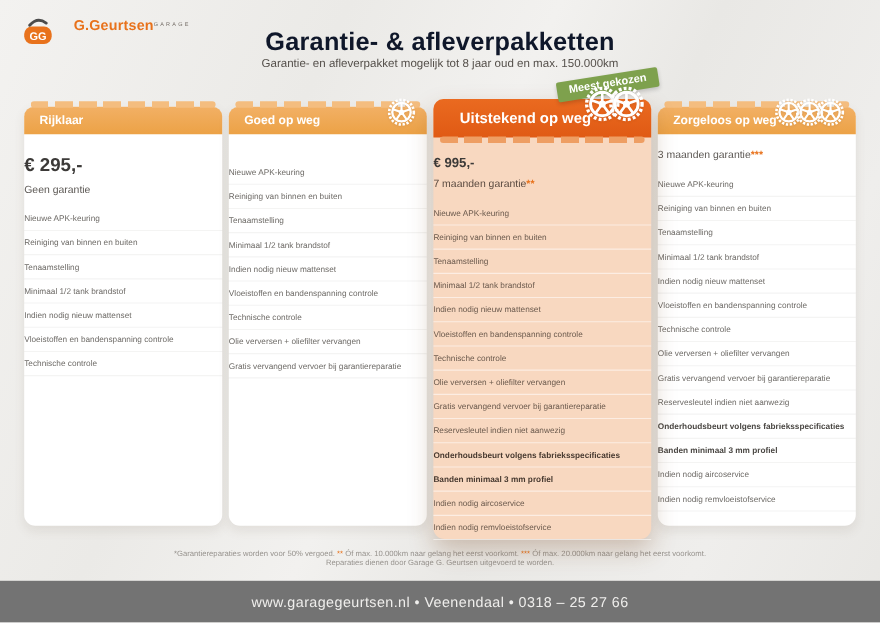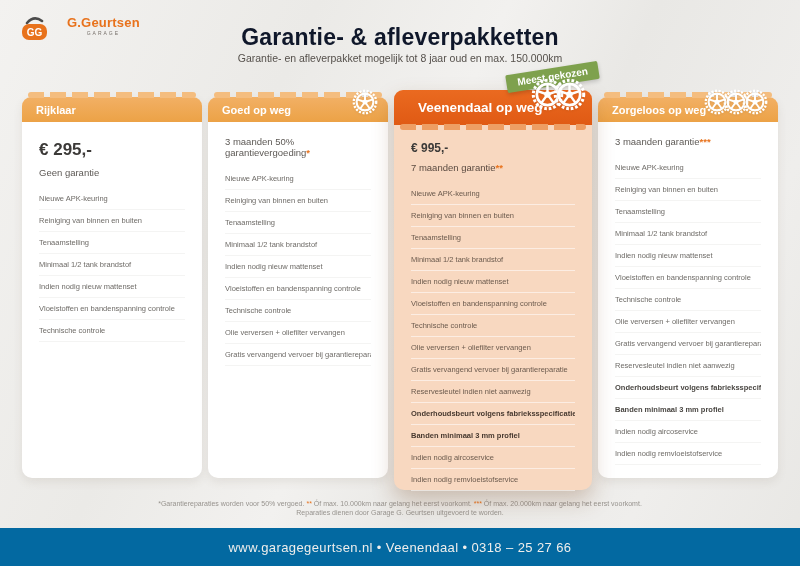--- a/index.html
+++ b/index.html
@@ -5,21 +5,21 @@
   html,body{margin:0;padding:0;}
   body{
     width:800px;height:566px;position:relative;overflow:hidden;
     font-family:"Liberation Sans",sans-serif;
     background:
       linear-gradient(115deg,#f3f2f0 0%,#ebeae7 30%,#f2f1ef 48%,#e9e8e5 62%,#efeeec 82%,#e8e7e4 100%);
   }
   
   .logo{position:absolute;left:20px;top:16px;display:flex;align-items:flex-start;gap:17px;}
   .logo-mark{display:block;}
-  .brand-text{display:flex;flex-direction:column;align-items:center;line-height:1;}
+  .brand-text{display:flex;flex-direction:row;align-items:center;line-height:1;}
   .brand-name{font-size:13px;font-weight:bold;color:#e8721c;letter-spacing:0.2px;}
   .brand-sub{font-size:5px;letter-spacing:2px;color:#77706a;margin-top:2px;}
   .page-title{position:absolute;top:24px;left:0;right:0;text-align:center;
     font-size:23px;font-weight:800;color:#0f172a;letter-spacing:0.2px;}
   .page-subtitle{position:absolute;top:52px;left:0;right:0;text-align:center;
     font-size:10.5px;color:#55504b;}
   
   .cards{position:absolute;left:22px;top:97px;display:flex;gap:6px;align-items:flex-start;}
   .card{width:180px;height:381px;background:#fff;border-radius:10px;position:relative;
     box-shadow:0 4px 10px rgba(95,75,55,0.10);}
@@ -27,21 +27,21 @@
     background:linear-gradient(180deg,#f2b065,#eca246);
     display:flex;align-items:center;padding:0 14px;}
   .deco-tabs{position:absolute;top:-5px;left:6px;right:6px;height:6px;border-radius:3px;
     background:repeating-linear-gradient(90deg,#f4bd7f 0 16px,transparent 16px 22px);}
   .card-title{color:#fff;font-weight:bold;font-size:11px;white-space:nowrap;}
   .wheels{position:absolute;right:10px;top:-8px;display:flex;z-index:2;}
   .wheel{width:26px;height:26px;margin-left:-7px;filter:drop-shadow(0 1px 1px rgba(0,0,0,0.08));}
   .ribbon{position:absolute;top:-22px;right:-7px;transform:rotate(-9deg);
     background:#7ea14d;color:#fff;font-size:10px;font-weight:bold;
     padding:3px 11px 4px;border-radius:2px;box-shadow:0 2px 4px rgba(0,0,0,0.18);z-index:1;}
-  .card-body{padding:14px 17px 0;}
+  .card-body{padding:14px 0 0;}
   .price{font-size:17px;font-weight:bold;color:#3c3a38;margin:4px 0 7px;}
   .warranty{font-size:9.5px;color:#5d5955;margin-bottom:6px;}
   .w-ast{color:#e8721c;font-weight:bold;}
   .features{list-style:none;margin:10px 0 0;padding:0;}
   .features li{font-size:7.5px;color:#6e6b67;height:21px;line-height:21px;
     border-bottom:1px solid rgba(120,110,100,0.08);white-space:nowrap;overflow:hidden;}
   .features li.bold{font-weight:bold;color:#4a4743;}
   
   .card.highlight{width:198px;height:400px;margin-top:-7px;background:#f8d8c0;z-index:3;
     box-shadow:0 10px 22px rgba(120,70,30,0.28);}
@@ -54,21 +54,21 @@
   .card.highlight .wheel{width:33px;height:33px;margin-left:-11px;}
   .card.highlight .card-body{padding-top:12px;}
   .card.highlight .price{font-size:12px;}
   .card.highlight .warranty{color:#5a4a40;}
   .card.highlight .features li{color:#6b5a4d;border-bottom:1px solid rgba(255,255,255,0.55);}
   .card.highlight .features li.bold{color:#47392f;}
   
   .footnote{position:absolute;top:499px;left:0;right:0;text-align:center;
     font-size:7px;line-height:9px;color:#97938e;}
   .footnote .accent{color:#e8721c;}
-  .footer{position:absolute;left:0;right:0;bottom:0;height:38px;background:#0369a1;
+  .footer{position:absolute;left:0;right:0;bottom:0;height:38px;background:#737373;
     display:flex;align-items:center;justify-content:center;
     color:#efeeec;font-size:13px;letter-spacing:0.4px;}
 </style>
 </head>
 <body>
 
 <div class="logo">
   <svg class="logo-mark" width="30" height="27" viewBox="0 0 30 27" xmlns="http://www.w3.org/2000/svg">
     <path d="M7 7 Q14 -1 22 5" fill="none" stroke="#4b4b4b" stroke-width="2.6" stroke-linecap="round"></path>
     <rect x="2" y="8" width="25" height="16" rx="7" fill="#e8721c"></rect>
@@ -121,40 +121,37 @@
       <line x1="13" y1="13" x2="17.5" y2="19.2"></line>
       <line x1="13" y1="13" x2="8.5" y2="19.2"></line>
       <line x1="13" y1="13" x2="5.8" y2="10.6"></line>
     </g>
     <circle cx="13" cy="13" r="2.5" fill="#ffffff"></circle>
   </svg>
         </span>
 
     </div>
     <div class="card-body">
-      <div class="warranty">
-        <span class="w-text">3 maanden 50% garantievergoeding</span><span class="w-ast">*</span>
-      </div>
       <ul class="features">
           <li>Nieuwe APK-keuring</li>
           <li>Reiniging van binnen en buiten</li>
           <li>Tenaamstelling</li>
           <li>Minimaal 1/2 tank brandstof</li>
           <li>Indien nodig nieuw mattenset</li>
           <li>Vloeistoffen en bandenspanning controle</li>
           <li>Technische controle</li>
           <li>Olie verversen + oliefilter vervangen</li>
           <li>Gratis vervangend vervoer bij garantiereparatie</li>
         </ul>
     </div>
   </div>
     <div class="card highlight">
     <div class="card-header">
       <span class="deco-tabs"></span>
-      <span class="card-title">Veenendaal op weg</span>
+      <span class="card-title">Uitstekend op weg</span>
       <span class="wheels">
           <svg class="wheel" viewBox="0 0 26 26" xmlns="http://www.w3.org/2000/svg">
     <circle cx="13" cy="13" r="11.2" fill="none" stroke="#ffffff" stroke-width="2.4" stroke-dasharray="2.1 1.5"></circle>
     <circle cx="13" cy="13" r="8.4" fill="none" stroke="#ffffff" stroke-width="2.1"></circle>
     <g stroke="#ffffff" stroke-width="1.9" stroke-linecap="round">
       <line x1="13" y1="13" x2="13" y2="5.4"></line>
       <line x1="13" y1="13" x2="20.2" y2="10.6"></line>
       <line x1="13" y1="13" x2="17.5" y2="19.2"></line>
       <line x1="13" y1="13" x2="8.5" y2="19.2"></line>
       <line x1="13" y1="13" x2="5.8" y2="10.6"></line>

